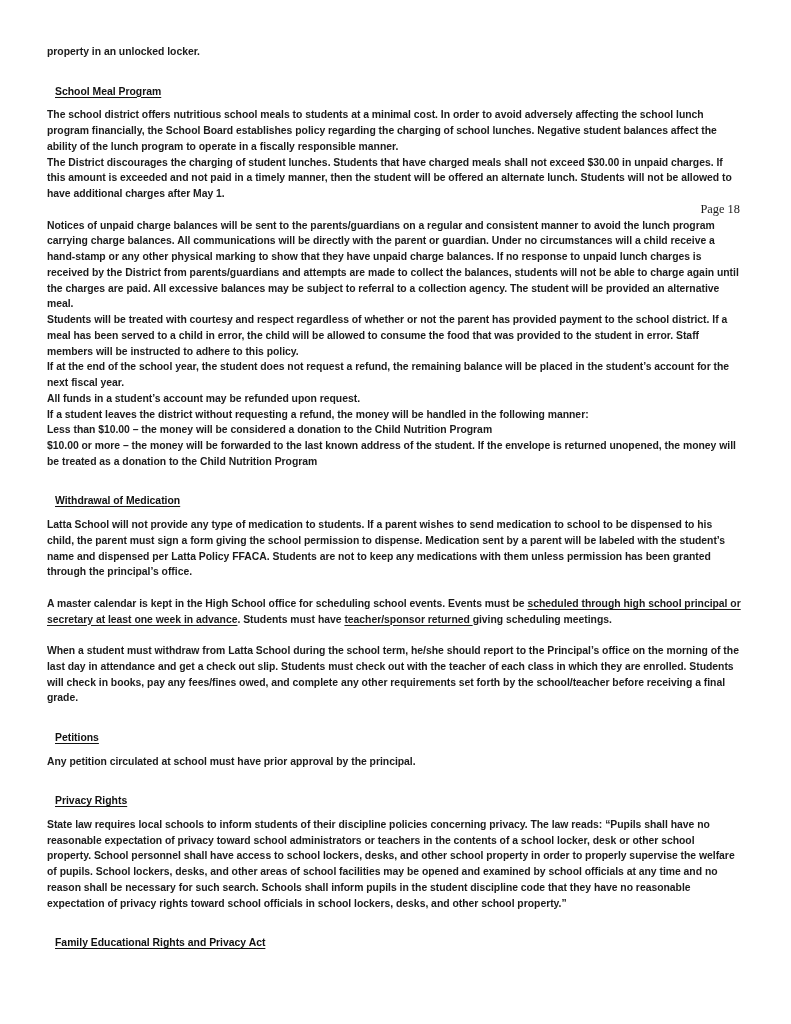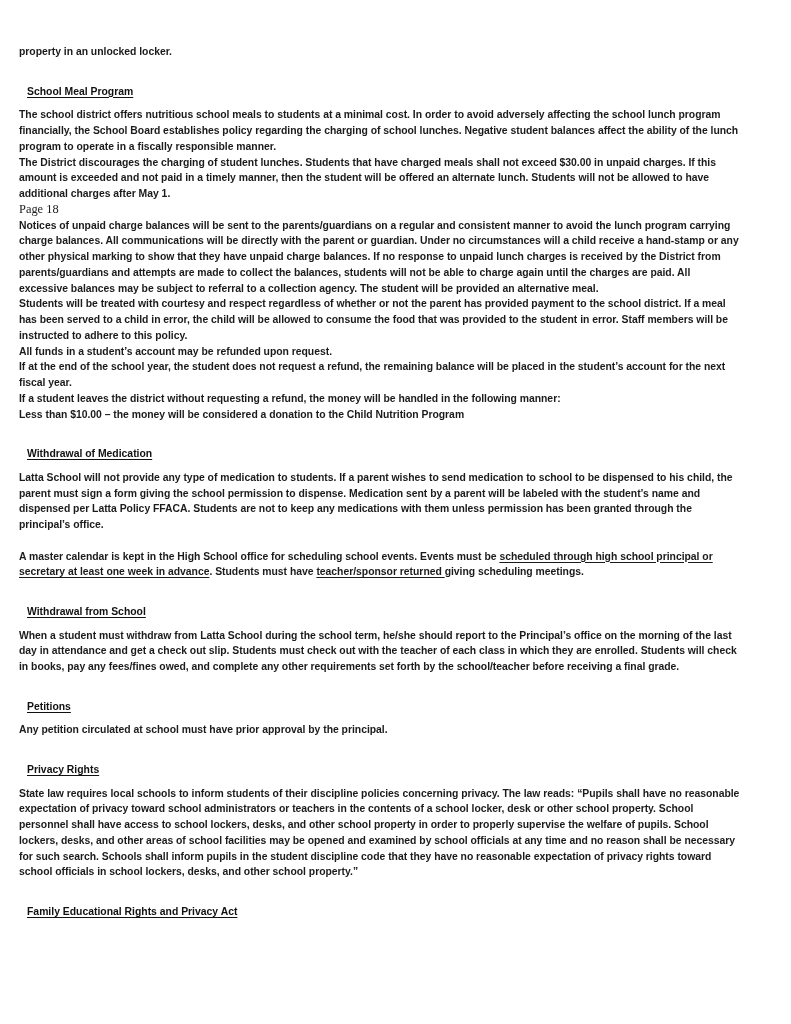--- a/index.html
+++ b/index.html
@@ -13,21 +13,21 @@
     font-family: "Liberation Sans", sans-serif;
     color: #1a1a1a;
     overflow: hidden;
   }
   .page {
     position: relative;
     width: 791px;
     height: 1024px;
     background: #ffffff;
     box-sizing: border-box;
-    padding: 44px 50px 0 19px;
+    padding: 44px 50px 0 47px;
   }
   .body-text {
     font-size: 10.4px;
     line-height: 15.75px;
     font-weight: 600;
     letter-spacing: -0.02px;
     text-align: left;
     margin: 0;
     color: #1b1b1b;
   }
@@ -45,21 +45,21 @@
     line-height: 15.75px;
   }
   .gap {
     height: 15.75px;
   }
   .page-number {
     font-family: "Liberation Serif", serif;
     font-size: 12.4px;
     line-height: 15.75px;
     font-weight: 400;
-    text-align: left;
+    text-align: right;
     margin: 0;
     padding-right: 1px;
     color: #1b1b1b;
   }
   u.inline-u {
     text-decoration: underline;
     text-underline-offset: 1.5px;
   }
 </style>
 </head>
@@ -74,41 +74,39 @@
   <div class="heading-wrap">
     <span class="section-heading">School Meal Program</span>
   </div>
   <p class="body-text">The school district offers nutritious school meals to students at a minimal cost. In order to avoid adversely affecting the school lunch program financially, the School Board establishes policy regarding the charging of school lunches. Negative student balances affect the ability of the lunch program to operate in a fiscally responsible manner.</p>
   <p class="body-text">The District discourages the charging of student lunches. Students that have charged meals shall not exceed $30.00 in unpaid charges. If this amount is exceeded and not paid in a timely manner, then the student will be offered an alternate lunch. Students will not be allowed to have additional charges after May 1.</p>
 
   <p class="page-number">Page 18</p>
 
   <p class="body-text">Notices of unpaid charge balances will be sent to the parents/guardians on a regular and consistent manner to avoid the lunch program carrying charge balances. All communications will be directly with the parent or guardian. Under no circumstances will a child receive a hand-stamp or any other physical marking to show that they have unpaid charge balances.  If no response to unpaid lunch charges is received by the District from parents/guardians and attempts are made to collect the  balances, students will not be able to charge again until the charges are paid. All excessive balances may be subject to referral to a  collection agency. The student will be provided an alternative meal.</p>
   <p class="body-text">Students will be treated with courtesy and respect regardless of whether or not the parent has provided payment to the school district. If a meal has been served to a child in error, the child will be allowed to consume the food that was provided to the student in error. Staff members will be instructed to adhere to this policy.</p>
+  <p class="body-text">If at the end of the school year, the student does not request a refund, the remaining balance will be placed in the student’s account for the next fiscal year.</p>
   <p class="body-text">All funds in a student’s account may be refunded upon request.</p>
-  <p class="body-text">If at the end of the school year, the student does not request a refund, the remaining balance will be placed in the student’s account for the next fiscal year.</p>
   <p class="body-text">If a student leaves the district without requesting a refund, the money will be handled in the following manner:</p>
   <p class="body-text">Less than $10.00 – the money will be considered a donation to the Child Nutrition Program</p>
+  <p class="body-text">$10.00 or more – the money will be forwarded to the last known address of the student. If the envelope is returned unopened, the money will be treated as a donation to the Child Nutrition Program</p>
 
   <div class="gap"></div>
 
   <div class="heading-wrap">
     <span class="section-heading">Withdrawal of Medication</span>
   </div>
   <p class="body-text">Latta School will not provide any type of medication to students. If a parent wishes to send medication to school to be dispensed to his child, the parent must sign a form giving the school permission to dispense. Medication sent by a parent will be labeled with the student’s name and dispensed per Latta Policy FFACA. Students are not to keep any medications with them unless permission has been granted through the principal’s office.</p>
 
   <div class="gap"></div>
 
   <p class="body-text"><span> A master calendar is kept in the High School office for scheduling school events. Events must be </span><u class="inline-u">scheduled through high school principal or secretary at least one week in advance</u><span>. Students must have </span><u class="inline-u">teacher/sponsor returned </u><span>giving scheduling meetings.</span></p>
 
   <div class="gap"></div>
 
-  <div class="heading-wrap">
-    <span class="section-heading">Withdrawal from School</span>
-  </div>
   <p class="body-text">When a student must withdraw from Latta School during the school term, he/she should report to the Principal’s office on the morning of the last day in attendance and get a check out slip. Students must check out with the teacher of each class in which they are enrolled. Students will check in books, pay any fees/fines owed, and complete any other requirements set forth by the school/teacher before receiving a final grade.</p>
 
   <div class="gap"></div>
 
   <div class="heading-wrap">
     <span class="section-heading">Petitions</span>
   </div>
   <p class="body-text">Any petition circulated at school must have prior approval by the principal.</p>
 
   <div class="gap"></div>

